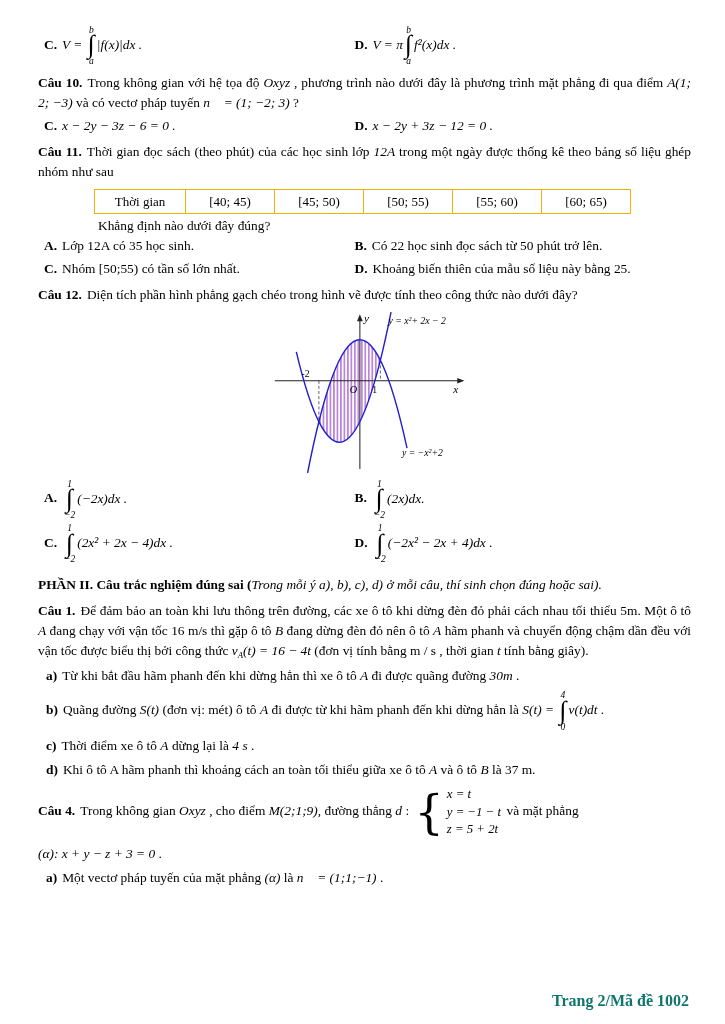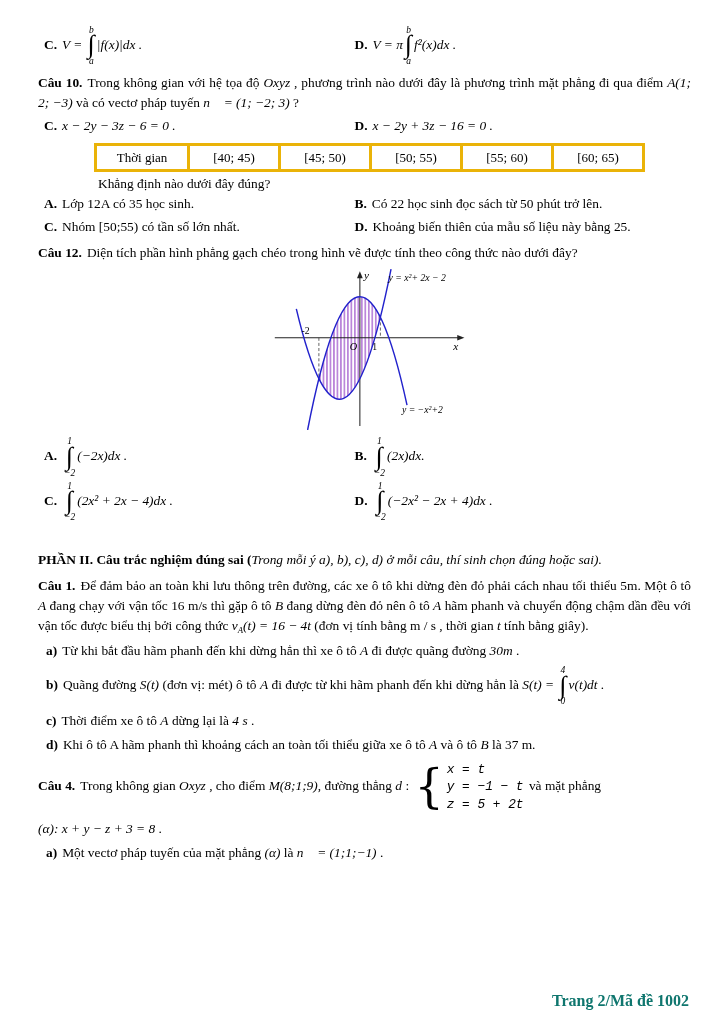--- a/index.html
+++ b/index.html
@@ -7,31 +7,31 @@
        font-family:"Liberation Serif", serif;font-size:13.4px;position:relative;overflow:hidden;}
   .page{box-sizing:border-box;width:100%;height:100%;padding:24px 34px 20px 38px;position:relative;}
   .m{font-style:italic;}
   .b{font-weight:700;}
   .sub{font-size:0.65em;vertical-align:-0.35em;}
   .lbl{font-weight:700;margin-right:5px;}
   p.q{margin:6px 0 3px;line-height:1.5;text-align:justify;}
   .optrow{display:flex;margin:1px 0 3px;padding-left:6px;}
   .optrow .opt{flex:0 0 48%;line-height:1.5;}
   .freq-table{border-collapse:collapse;margin:7px 0 4px 56px;}
-  .freq-table td{border:3px solid #eab308;text-align:center;padding:1px 6px;font-size:13px;min-width:76px;height:21px;}
+  .freq-table td{border:1px solid #eab308;text-align:center;padding:1px 6px;font-size:13px;min-width:76px;height:21px;}
   .freq-table td:first-child{min-width:78px;}
   .qline{margin:3px 0 2px 60px;}
   .figure{text-align:center;margin:2px 0;}
   .dint{display:inline-flex;flex-direction:column;align-items:center;vertical-align:middle;line-height:1;margin:0 2px;}
   .isym{font-size:26px;line-height:0.8;}
   .ilim{font-size:9.5px;font-style:italic;line-height:1.1;}
   .system{display:inline-flex;align-items:center;vertical-align:middle;margin:0 2px;}
   .sysbrace{font-size:46px;line-height:0.85;font-family:"DejaVu Serif",serif;margin-right:3px;font-weight:400;}
-  .syslines{display:inline-flex;flex-direction:column;line-height:1.35;font-size:12.8px;font-family:Liberation Mono, monospace;}
-  .heading{margin:27px 0 3px;line-height:1.5;}
+  .syslines{display:inline-flex;flex-direction:column;line-height:1.35;font-size:12.8px;}
+  .heading{margin:10px 0 3px;line-height:1.5;}
   .item{margin:4px 0;padding-left:8px;line-height:1.5;}
   .footer{position:absolute;right:36px;bottom:14px;color:#0f766e;font-weight:700;font-size:16px;}
   svg text{font-family:"Liberation Serif",serif;}
 </style>
 </head>
 <body>
 
 <div class="page">
 
   <div class="optrow">
@@ -43,23 +43,24 @@
     <div class="opt"><span class="lbl">D.</span><span class="m">V = π</span><span class="dint">
           <span class="ilim">b</span>
           <span class="isym">∫</span>
           <span class="ilim">a</span>
         </span><span class="m">f²(x)dx .</span></div>
   </div>
 
   <p class="q"><span class="lbl">Câu 10.</span><span><span>Trong không gian với hệ tọa độ </span><span class="m">Oxyz</span><span> , phương trình nào dưới đây là phương trình mặt phẳng đi qua điểm </span><span class="m">A(1; 2; −3)</span><span> và có vectơ pháp tuyến </span><span class="m">n⃗ = (1; −2; 3)</span><span> ?</span></span></p>
   <div class="optrow">
     <div class="opt"><span class="lbl">C.</span><span><span class="m">x − 2y − 3z − 6 = 0 .</span></span></div>
-    <div class="opt"><span class="lbl">D.</span><span><span class="m">x − 2y + 3z − 16 = 0 .</span></span></div>
+    <div class="opt"><span class="lbl">D.</span><span><span class="m">x − 2y + 3z − 12 = 0 .</span></span></div>
   </div>
 
+  <p class="q"><span class="lbl">Câu 11.</span><span><span>Thời gian đọc sách (theo phút) của các học sinh lớp </span><span class="m">12A</span><span> trong một ngày được thống kê theo bảng số liệu ghép nhóm như sau</span></span></p>
   <table class="freq-table">
     <tbody>
         <tr>
       <td>Thời gian</td>
       <td>[40; 45)</td>
       <td>[45; 50)</td>
       <td>[50; 55)</td>
       <td>[55; 60)</td>
       <td>[60; 65)</td>
     </tr>
@@ -137,27 +138,27 @@
   <div class="item"><span class="lbl">b)</span><span><span>Quãng đường </span><span class="m">S(t)</span><span> (đơn vị: mét) ô tô </span><span class="m">A</span><span> đi được từ khi hãm phanh đến khi dừng hẳn là </span></span><span class="m">S(t) = </span><span class="dint">
         <span class="ilim">4</span>
         <span class="isym">∫</span>
         <span class="ilim">0</span>
       </span><span class="m">v(t)dt .</span></div>
 
   <div class="item"><span class="lbl">c)</span><span><span>Thời điểm xe ô tô </span><span class="m">A</span><span> dừng lại là </span><span class="m">4 s</span><span> .</span></span></div>
 
   <div class="item"><span class="lbl">d)</span><span><span>Khi ô tô A hãm phanh thì khoảng cách an toàn tối thiểu giữa xe ô tô </span><span class="m">A</span><span> và ô tô </span><span class="m">B</span><span> là 37 m.</span></span></div>
 
-  <p class="q"><span class="lbl">Câu 4.</span><span><span>Trong không gian </span><span class="m">Oxyz</span><span> , cho điểm </span><span class="m">M(8;1;9)</span><span>, đường thẳng </span><span class="m">d</span><span> : </span></span><span class="system">
+  <p class="q"><span class="lbl">Câu 4.</span><span><span>Trong không gian </span><span class="m">Oxyz</span><span> , cho điểm </span><span class="m">M(2;1;9)</span><span>, đường thẳng </span><span class="m">d</span><span> : </span></span><span class="system">
         <span class="sysbrace">{</span>
         <span class="syslines">
           <span class="m">x = t</span>
           <span class="m">y = −1 − t</span>
           <span class="m">z = 5 + 2t</span>
         </span>
       </span><span> và mặt phẳng</span></p>
 
-  <p class="q"><span><span class="m">(α): x + y − z + 3 = 8</span><span> .</span></span></p>
+  <p class="q"><span><span class="m">(α): x + y − z + 3 = 0</span><span> .</span></span></p>
 
   <div class="item"><span class="lbl">a)</span><span><span>Một vectơ pháp tuyến của mặt phẳng </span><span class="m">(α)</span><span> là </span><span class="m">n⃗ = (1;1;−1)</span><span> .</span></span></div>
 
   <div class="footer">Trang 2/Mã đề 1002</div>
 </div>
 
 </body></html>

